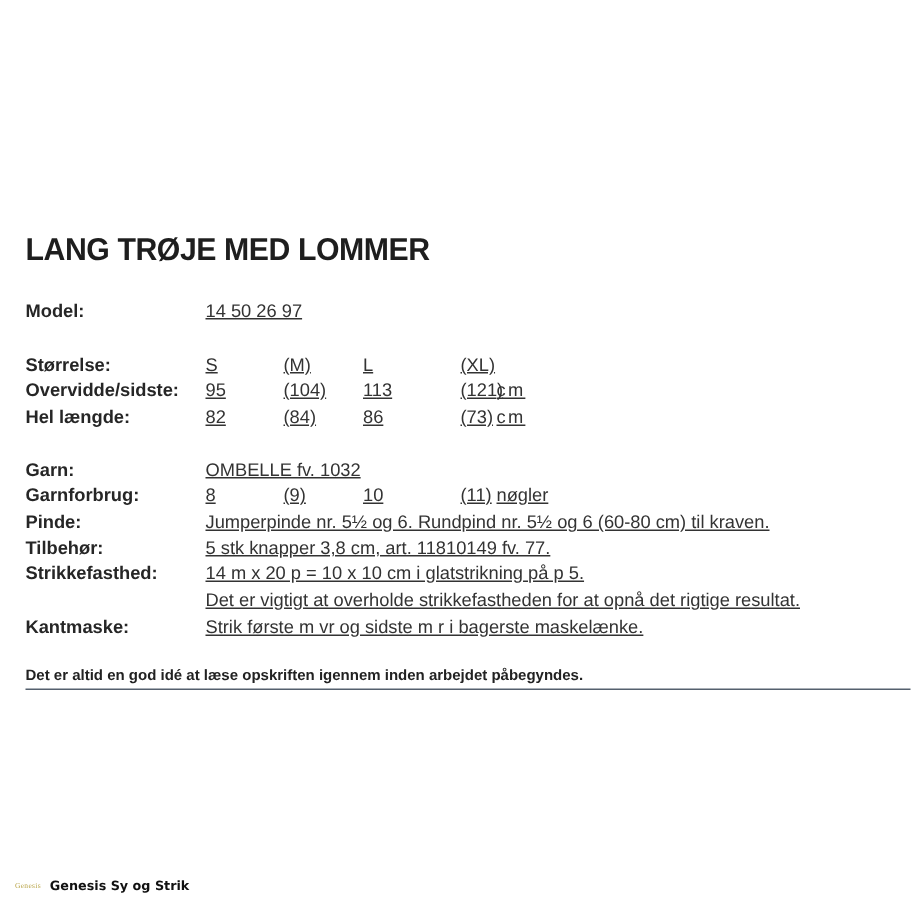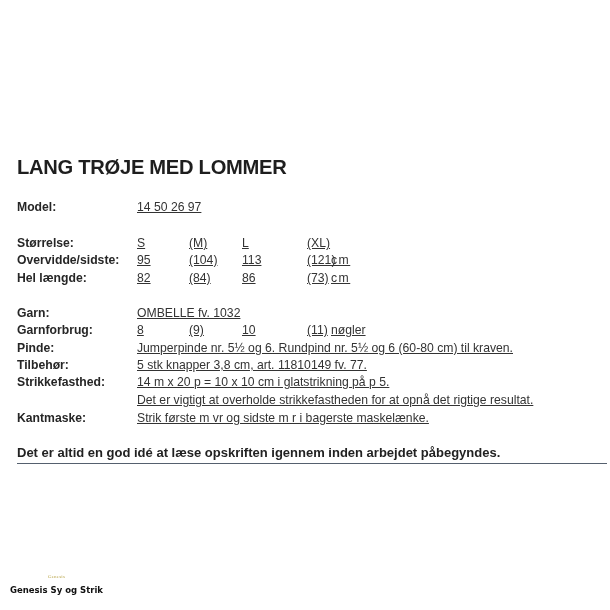--- a/index.html
+++ b/index.html
@@ -12,24 +12,24 @@
       font-size: 21px; font-weight: bold; letter-spacing: -0.3px; color: #1e1e1e;
       transform: scaleX(0.96); transform-origin: left;
     }
     .row { position: absolute; left: 0; height: 16px; font-size: 12.2px; line-height: 16px; white-space: nowrap; }
     .lbl { position: absolute; left: 17px; font-weight: bold; color: #262626; }
     .val { position: absolute; color: #333333; text-decoration: underline; }
     .c0 { left: 137px; } .c1 { left: 189px; } .c2 { left: 242px; } .c3 { left: 277px; margin-left: 30px; } .c4 { left: 331px; }
     .wide { left: 137px; }
     .note {
       position: absolute; left: 17px; top: 445px; width: 590px;
-      font-size: 13px; font-weight: bold; color: #222;
+      font-size: 10px; font-weight: bold; color: #222;
       border-bottom: 1.5px solid #55606e; padding-bottom: 3px; white-space: nowrap;
     }
-    .footer { position: absolute; left: 10px; top: 574px; display: flex; align-items: center; gap: 6px; flex-direction: column; }
+    .footer { position: absolute; left: 10px; top: 586px; display: flex; align-items: center; gap: 6px; }
     .logo { font-size: 5px; color: #b9a54a; font-family: "Liberation Serif", serif; letter-spacing: 0.2px; }
     .brand { font-size: 8.5px; font-weight: bold; color: #111; font-family: "DejaVu Sans", sans-serif; }
   </style>
 </head>
 <body>
 
 <div class="title">LANG TRØJE MED LOMMER</div>
 
 <div class="row" style="top:199px">
   <span class="lbl">Model:</span>

